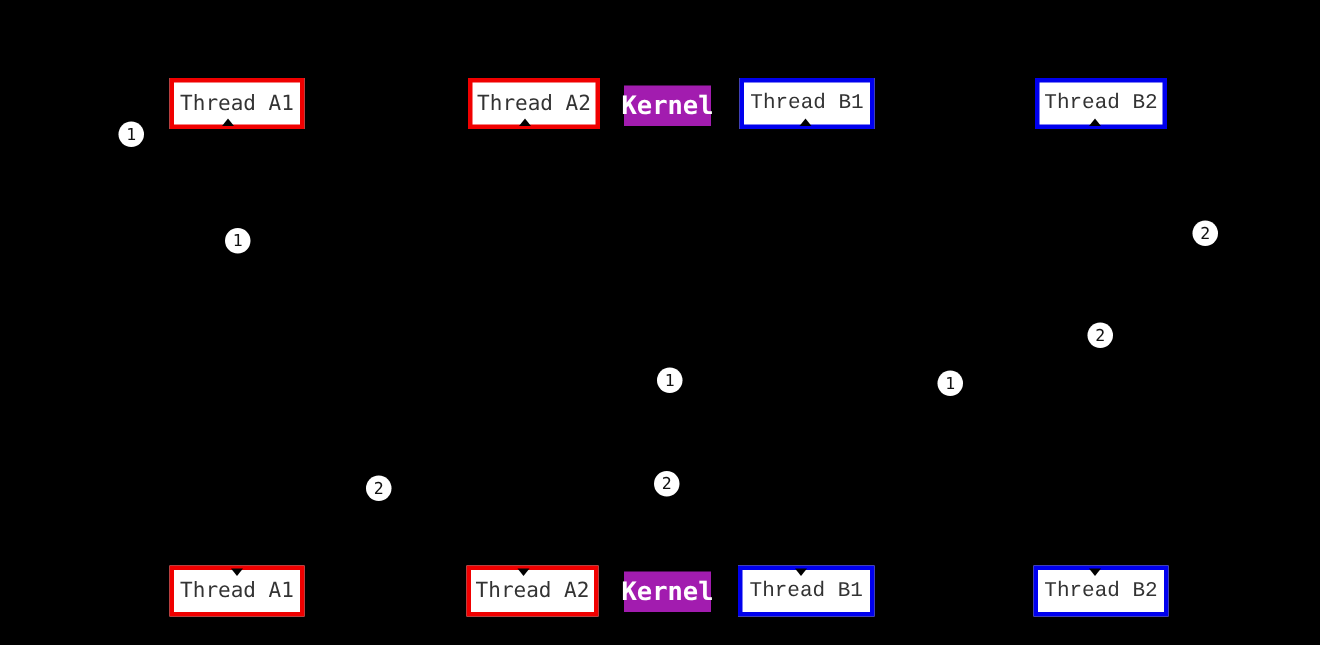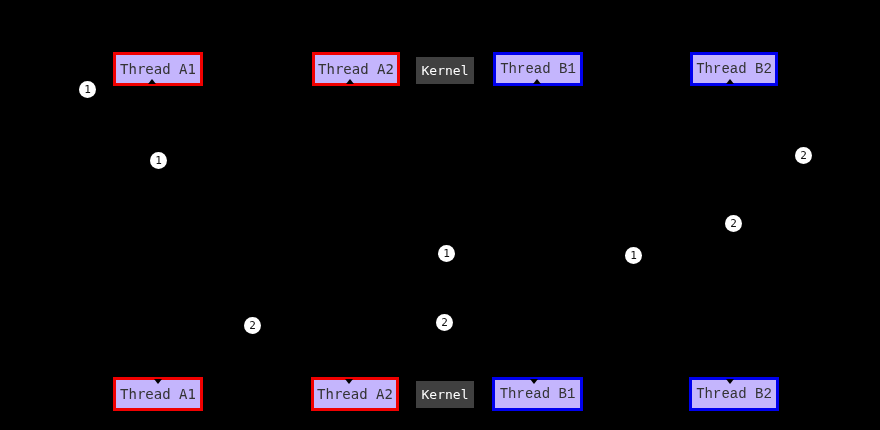--- a/index.html
+++ b/index.html
@@ -11,35 +11,36 @@
     position: relative;
     width: 880px;
     height: 430px;
     background: #000000;
     overflow: hidden;
     font-family: "DejaVu Sans Mono", monospace;
   }
   .box {
     position: absolute;
     box-sizing: border-box;
-    background: #c4b5fd;
+    background: #ffffff;
     display: flex;
     align-items: center;
     justify-content: center;
     font-size: 14px;
     color: #333333;
     white-space: nowrap;
   }
   .box.red   { border: 3px solid #f00000; }
   .box.blue  { border: 3px solid #0000ee; font-family: Liberation Mono, monospace; }
   .box.kernel {
-    background: #404040;
+    background: #a21caf;
     color: #ffffff;
     border: none;
-    font-size: 13px;
+    font-size: 17px;
+    font-weight: bold;
   }
   
   .tick {
     position: absolute;
     width: 0;
     height: 0;
     border-left: 4px solid transparent;
     border-right: 4px solid transparent;
   }
   .tick.up {            

